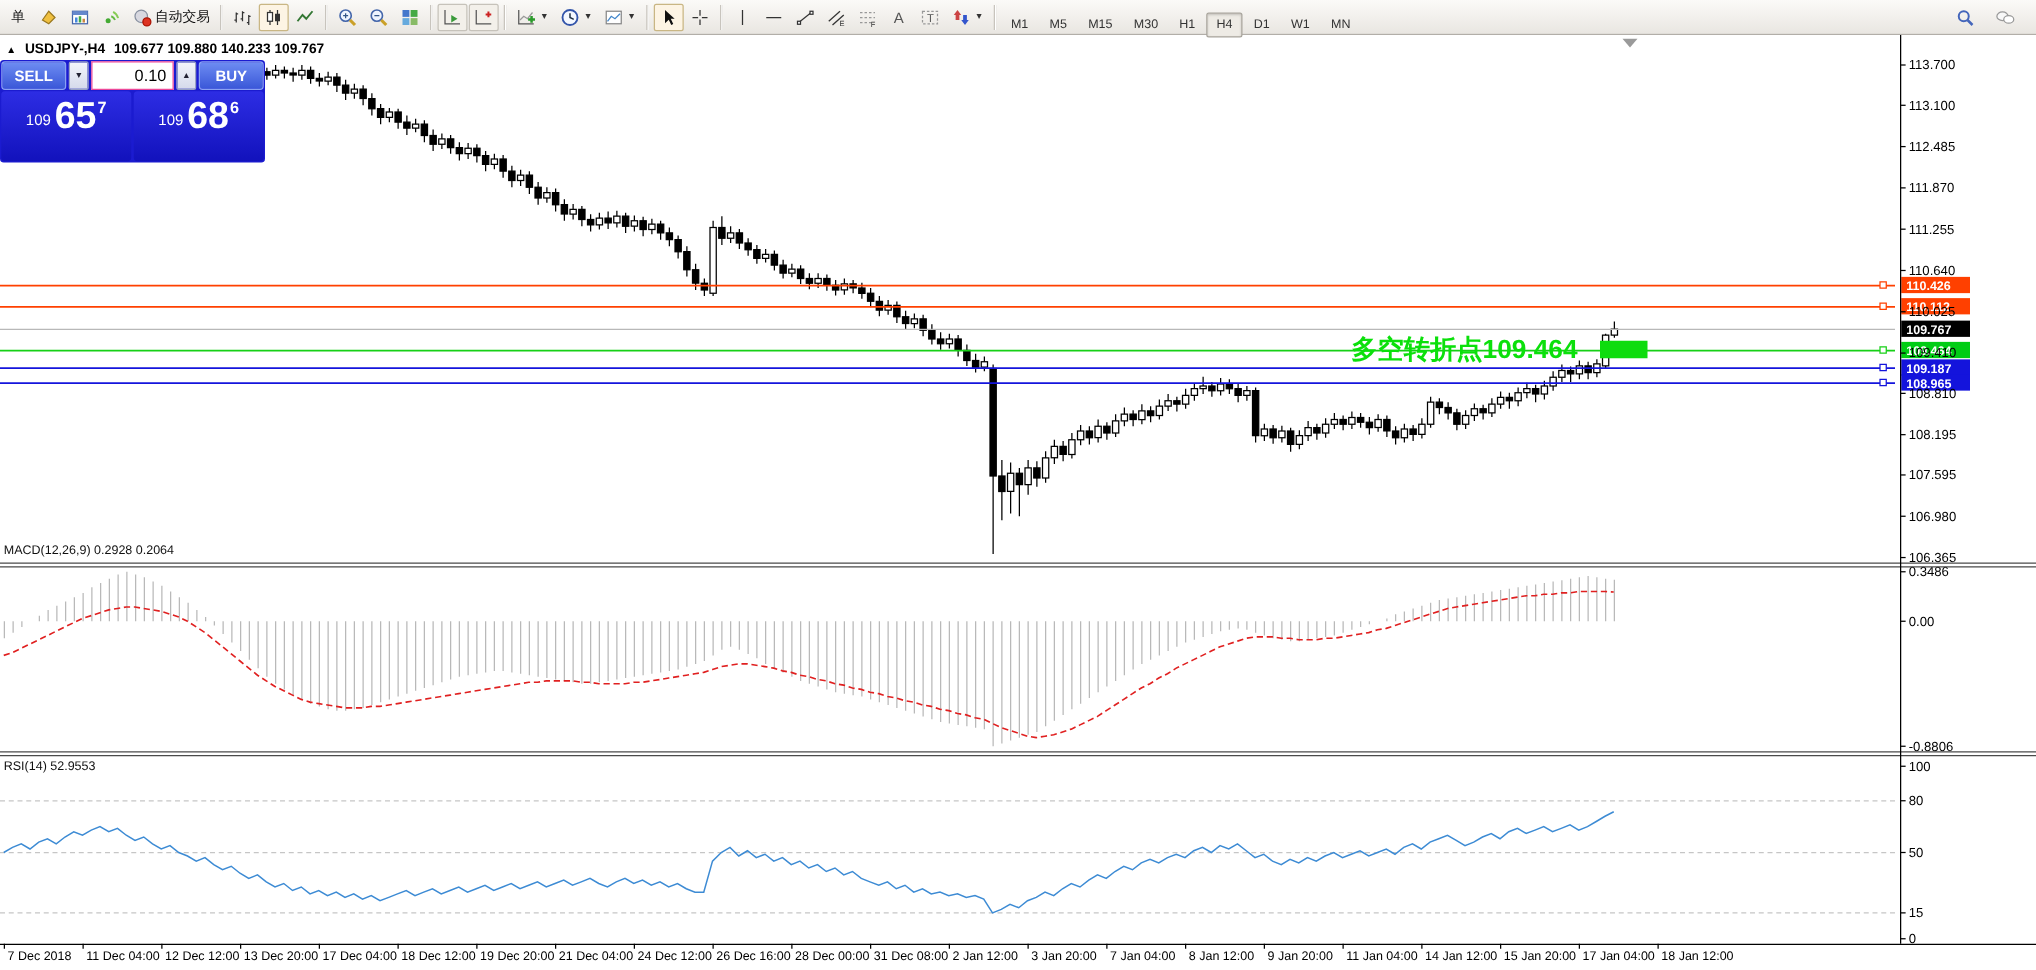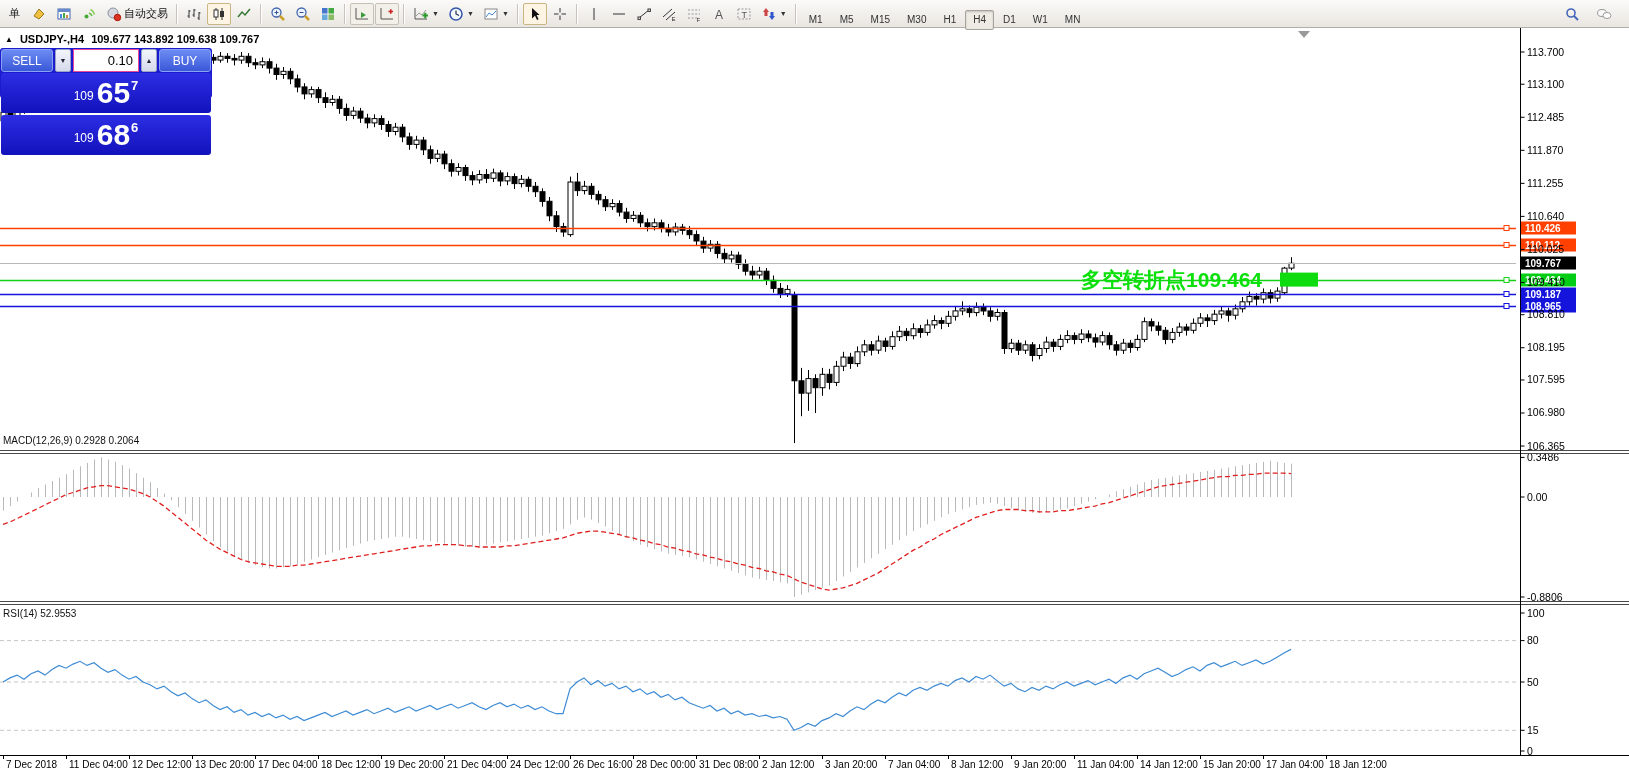--- a/index.html
+++ b/index.html
@@ -25,27 +25,27 @@
   svg text{font-family:"Liberation Sans","DejaVu Sans",sans-serif;}
   .chart-title{position:absolute;left:5px;top:33px;z-index:5;font-size:11px;font-weight:bold;color:#000;
     display:flex;align-items:center;gap:7px;}
   .chart-title .arrow{font-size:8px;}
   .ind-label{position:absolute;left:3px;z-index:5;font-size:10px;color:#111;}
   #macd-label{top:435px;}
   #rsi-label{top:608px;}
   
   .trade-panel{position:absolute;left:0;top:48px;width:212px;z-index:6;background:#1b1bd0;border-radius:3px;padding:1px;box-sizing:border-box;}
   .tp-row1{display:flex;height:23px;align-items:stretch;gap:2px;}
-  .tp-btn{width:52px;background:linear-gradient(#6d8cf2,#3a57d8);color:#fff;font-size:12px;font-weight:normal;
+  .tp-btn{width:52px;background:linear-gradient(#6d8cf2,#3a57d8);color:#fff;font-size:12px;font-weight:bold;
     display:flex;align-items:center;justify-content:center;border:1px solid #8aa2f2;border-radius:3px;box-sizing:border-box;}
   .tp-spin{width:16px;background:linear-gradient(#f3f5fb,#d5daeb);border:1px solid #99a3c3;color:#223;font-size:7px;
     display:flex;align-items:center;justify-content:center;border-radius:2px;box-sizing:border-box;}
   .tp-lot{flex:1;min-width:0;background:#fff;border:1px solid #ec4899;font-size:13px;text-align:right;padding:0 5px;
     font-family:inherit;box-sizing:border-box;}
-  .tp-row2{display:flex;gap:2px;margin-top:1px;height:24px;flex-direction:column;}
+  .tp-row2{display:flex;gap:2px;margin-top:1px;height:56px;}
   .tp-price{flex:1;background:linear-gradient(#2d2de4,#1212bc);color:#fff;display:flex;justify-content:center;border-radius:3px;}
   .tp-pre{font-size:12px;margin-right:3px;margin-top:16px;}
   .tp-big{font-size:30px;font-weight:bold;line-height:40px;}
   .tp-sup{font-size:13px;font-weight:bold;margin-left:1px;margin-top:5px;}
 </style>
 </head>
 <body>
 
 <div id="app">
 
@@ -988,21 +988,21 @@
       </g>
       <g>
         <rect x="1280" y="272.6" width="38" height="14" fill="#0edc0e"></rect>
         <text x="1262" y="286.6" text-anchor="end" font-size="21" font-weight="bold" fill="#0be00b">多空转折点109.464</text>
       </g>
     </svg>
 
   <div class="chart-title">
     <span class="arrow">▲</span>
     <span>USDJPY-,H4</span>
-    <span>109.677 143.892 109.638 109.767</span>
+    <span>109.677 109.880 140.233 109.767</span>
   </div>
 
   <div class="trade-panel">
     <div class="tp-row1">
       <div class="tp-btn">SELL</div>
       <div class="tp-spin">▼</div>
       <input class="tp-lot" value="0.10" style="">
       <div class="tp-spin">▲</div>
       <div class="tp-btn">BUY</div>
     </div>

